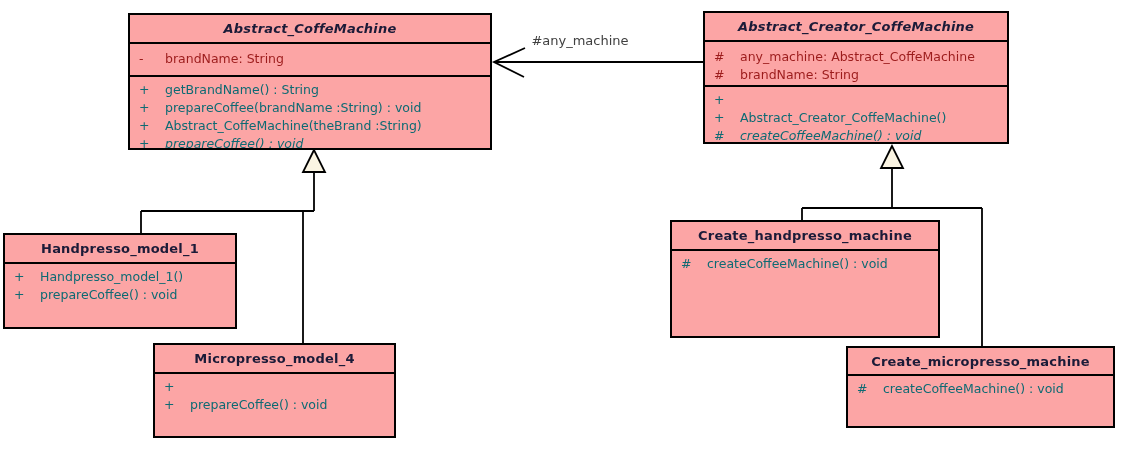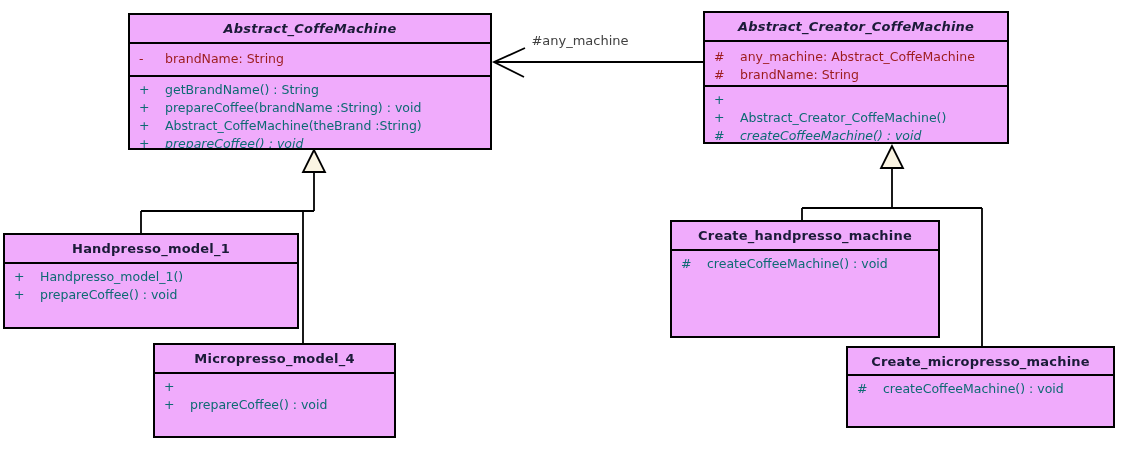--- a/index.html
+++ b/index.html
@@ -2,21 +2,21 @@
 <html><head>
 <meta charset="utf-8">
 <style>
   html,body{margin:0;padding:0;background:#ffffff;}
   #canvas{
     position:relative;width:1123px;height:450px;background:#ffffff;overflow:hidden;
     font-family:"DejaVu Sans","Liberation Sans",sans-serif;
   }
   #edges{position:absolute;left:0;top:0;width:1123px;height:450px;}
   .uml-class{
-    position:absolute;background:#f0abfc;border:2px solid #000;
+    position:absolute;background:#fca5a5;border:2px solid #000;
     box-sizing:border-box;display:flex;flex-direction:column;
   }
   .uml-title{
     flex:none;height:29px;border-bottom:2px solid #000;box-sizing:border-box;
     display:flex;align-items:center;justify-content:center;
     font-weight:bold;font-size:13px;color:#1B1B38;letter-spacing:.2px;
   }
   .abstract > .uml-title{font-style:italic;}
   .compartment{box-sizing:border-box;overflow:hidden;}
   .attrs{flex:none;border-bottom:2px solid #000;padding-top:6px;}
@@ -110,21 +110,21 @@
         <span class="vis">+</span>
         <span>Abstract_Creator_CoffeMachine()</span>
       </div>
       <div class="member method-row abstract-member">
         <span class="vis">#</span>
         <span>createCoffeeMachine() : void</span>
       </div>
     </div>
   </div>
 
-  <div class="uml-class" style="left:3px;top:233px;width:296px;height:96px">
+  <div class="uml-class" style="left:3px;top:233px;width:234px;height:96px">
     <div class="uml-title">Handpresso_model_1</div>
     <div class="compartment methods">
       <div class="member method-row">
         <span class="vis">+</span>
         <span>Handpresso_model_1()</span>
       </div>
       <div class="member method-row">
         <span class="vis">+</span>
         <span>prepareCoffee() : void</span>
       </div>

